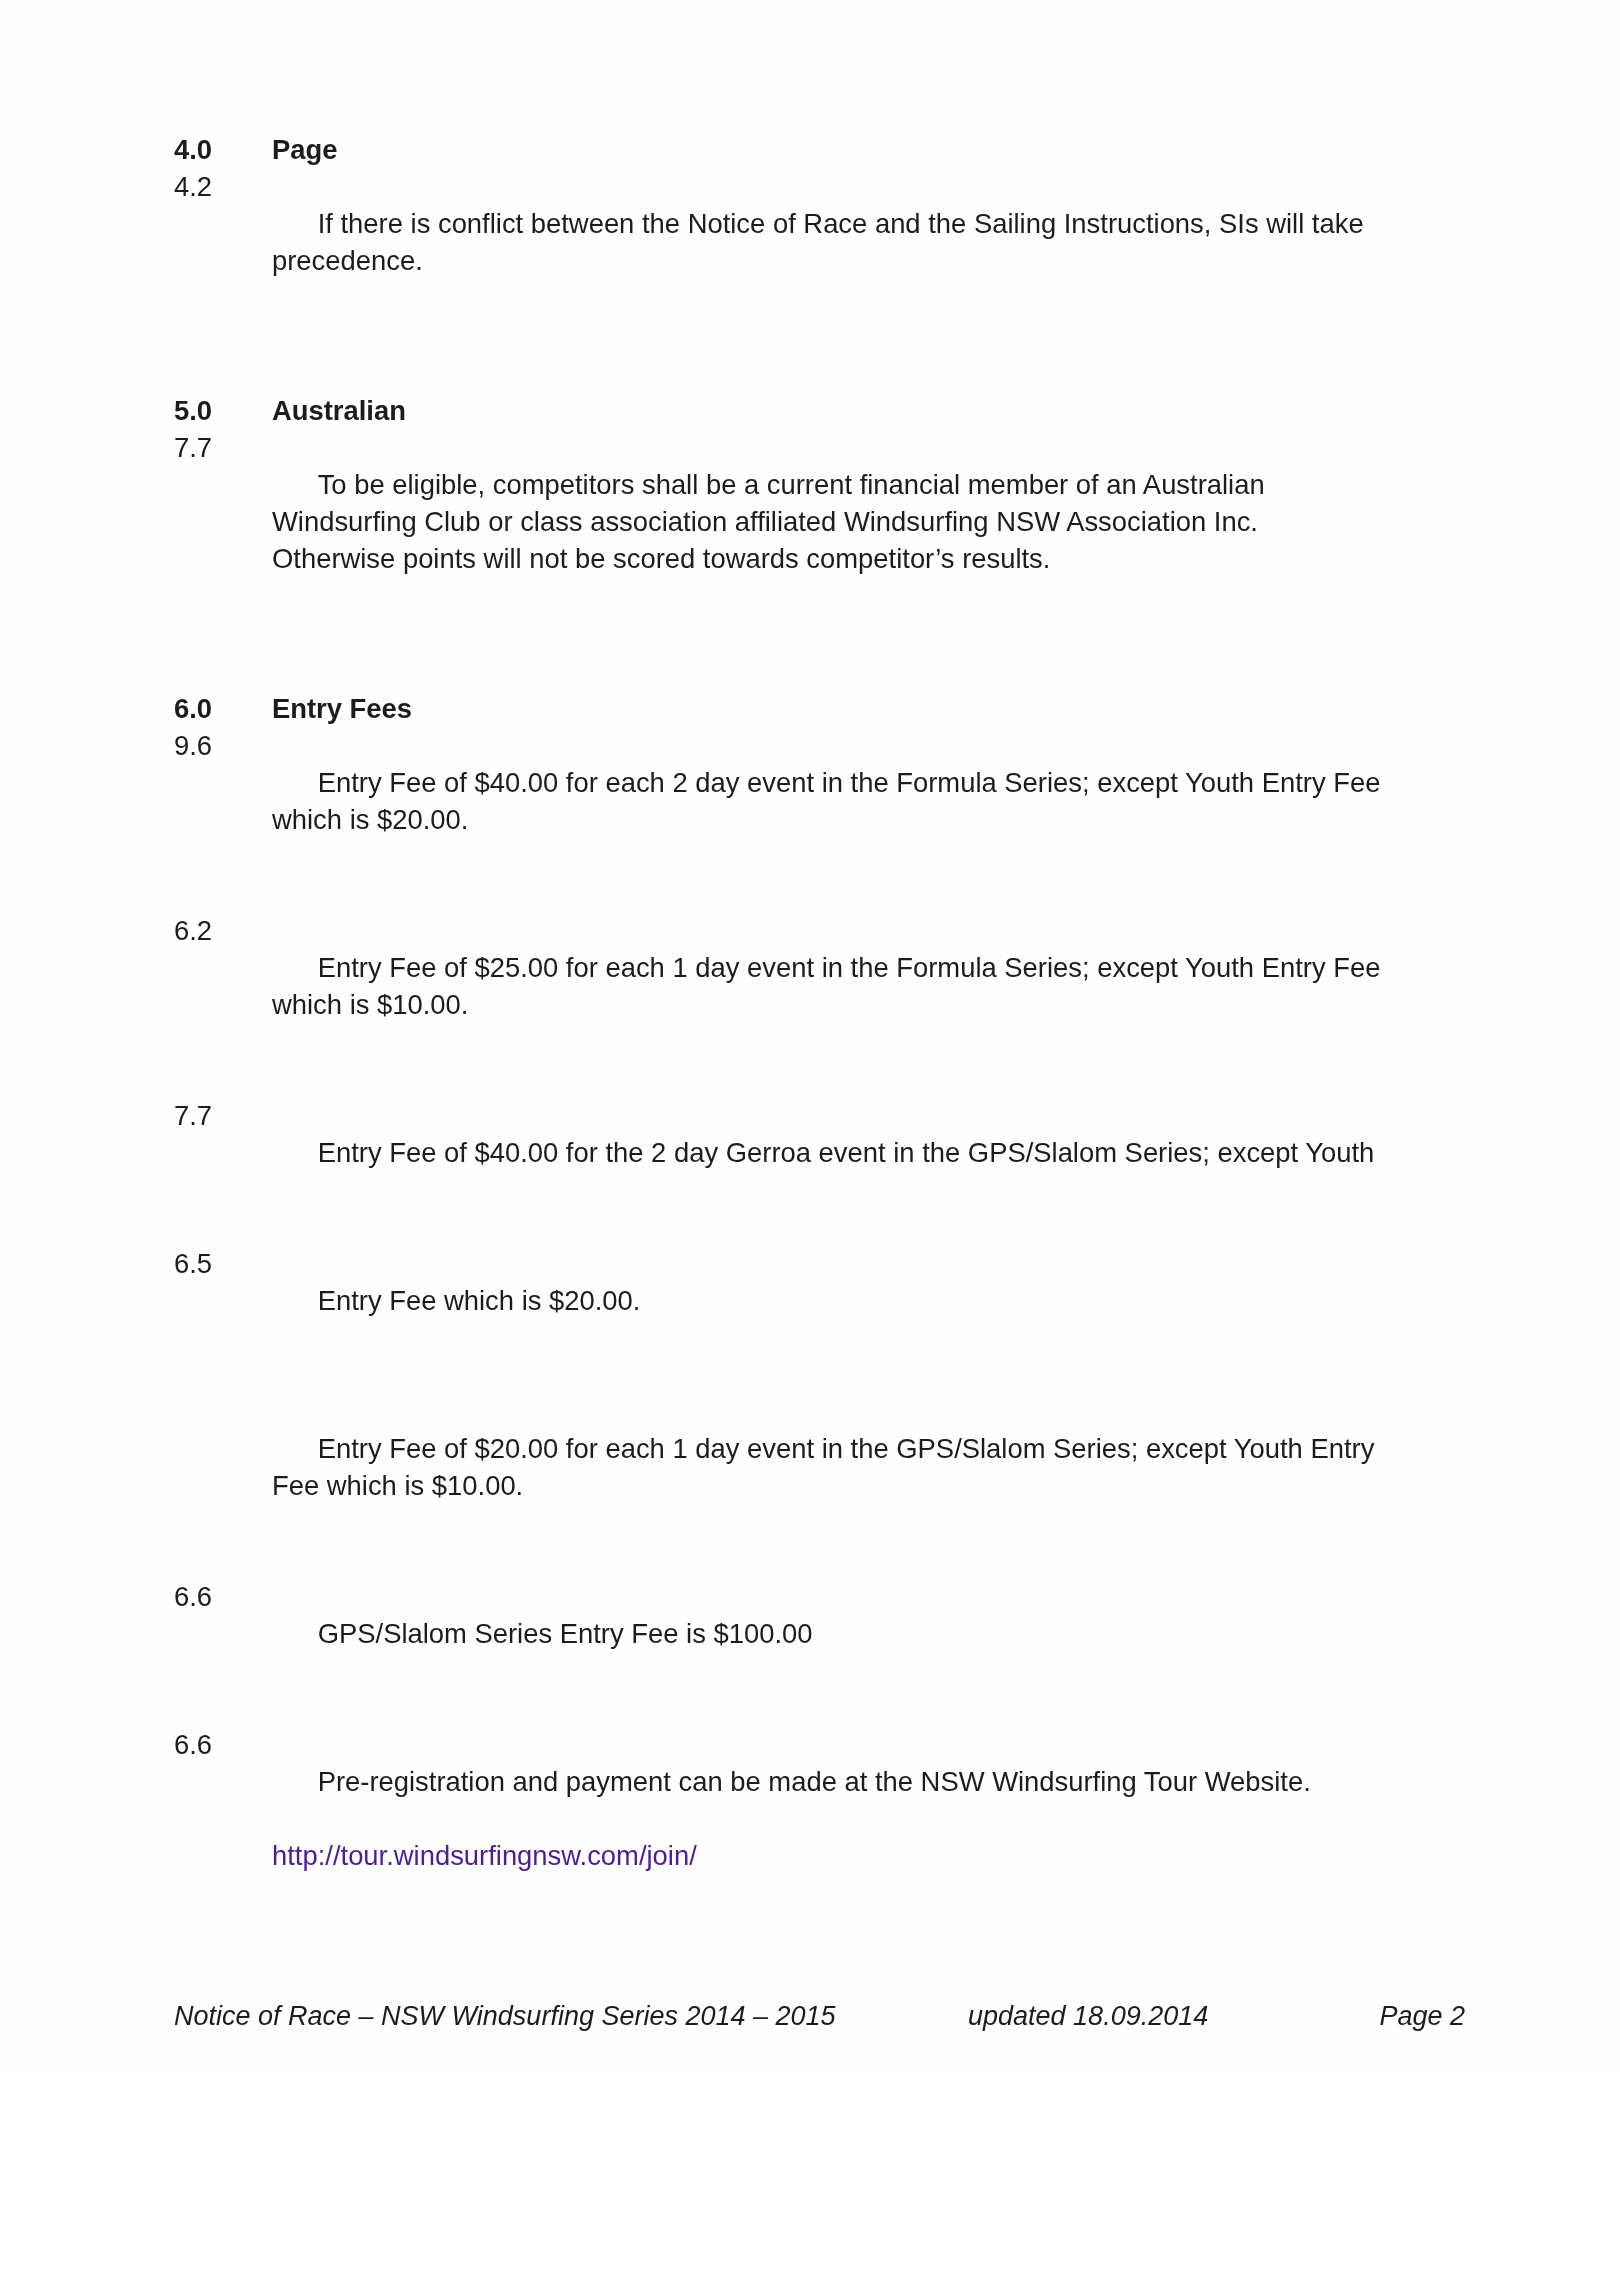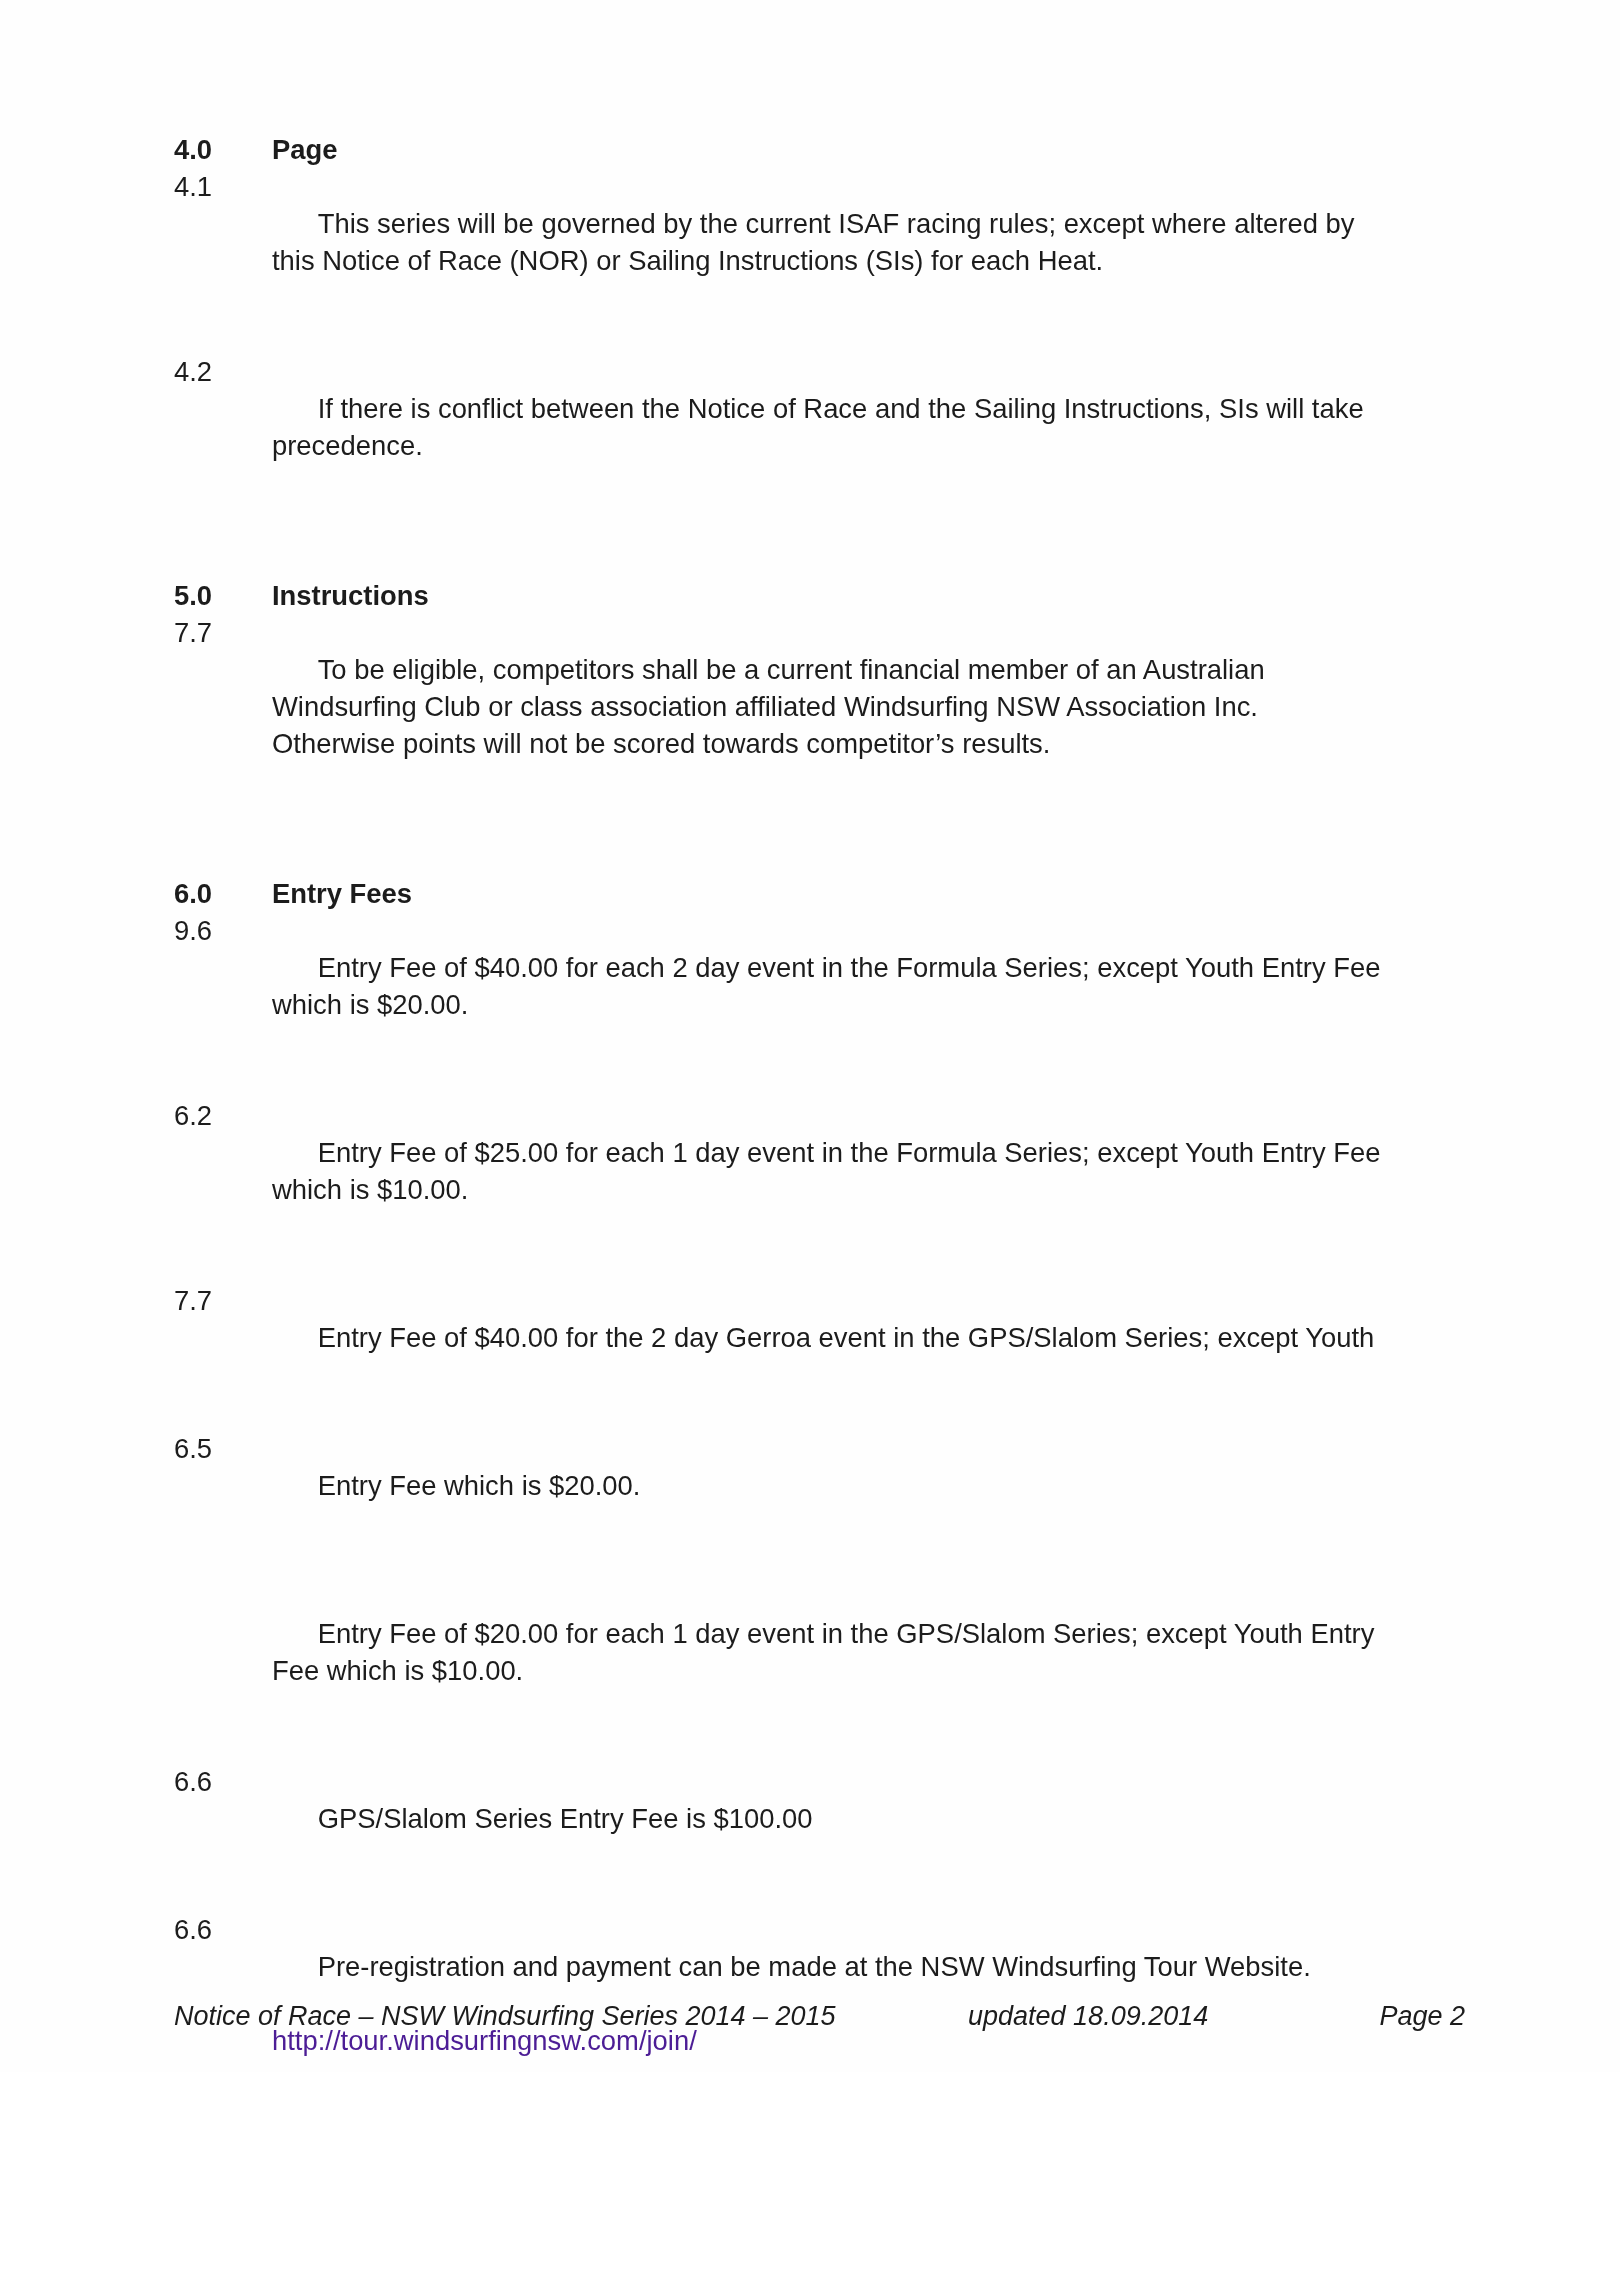--- a/index.html
+++ b/index.html
@@ -51,44 +51,36 @@
 
   <div class="content">
     <div>
   <section class="section">
     <div class="section-head">
       <span class="num">4.0</span>
       <span class="ttl">Page</span>
     </div>
 
     <div>
-  <div class="row">
-    <span class="num">4.1</span>
-    <div class="txt">
-      <span>This series will be governed by the current ISAF racing rules; except where altered by
-this Notice of Race (NOR) or Sailing Instructions (SIs) for each Heat.</span>
-      
-    </div>
-  </div>
 
   <div class="row">
     <span class="num">4.2</span>
     <div class="txt">
       <span>If there is conflict between the Notice of Race and the Sailing Instructions, SIs will take
 precedence.</span>
       
     </div>
   </div>
 </div>
   </section>
 
   <section class="section">
     <div class="section-head">
       <span class="num">5.0</span>
-      <span class="ttl">Instructions</span>
+      <span class="ttl">Australian</span>
     </div>
 
     <div>
   <div class="row">
     <span class="num">7.7</span>
     <div class="txt">
       <span>To be eligible, competitors shall be a current financial member of an Australian
 Windsurfing Club or class association affiliated Windsurfing NSW Association Inc.
 Otherwise points will not be scored towards competitor’s results.</span>
       

